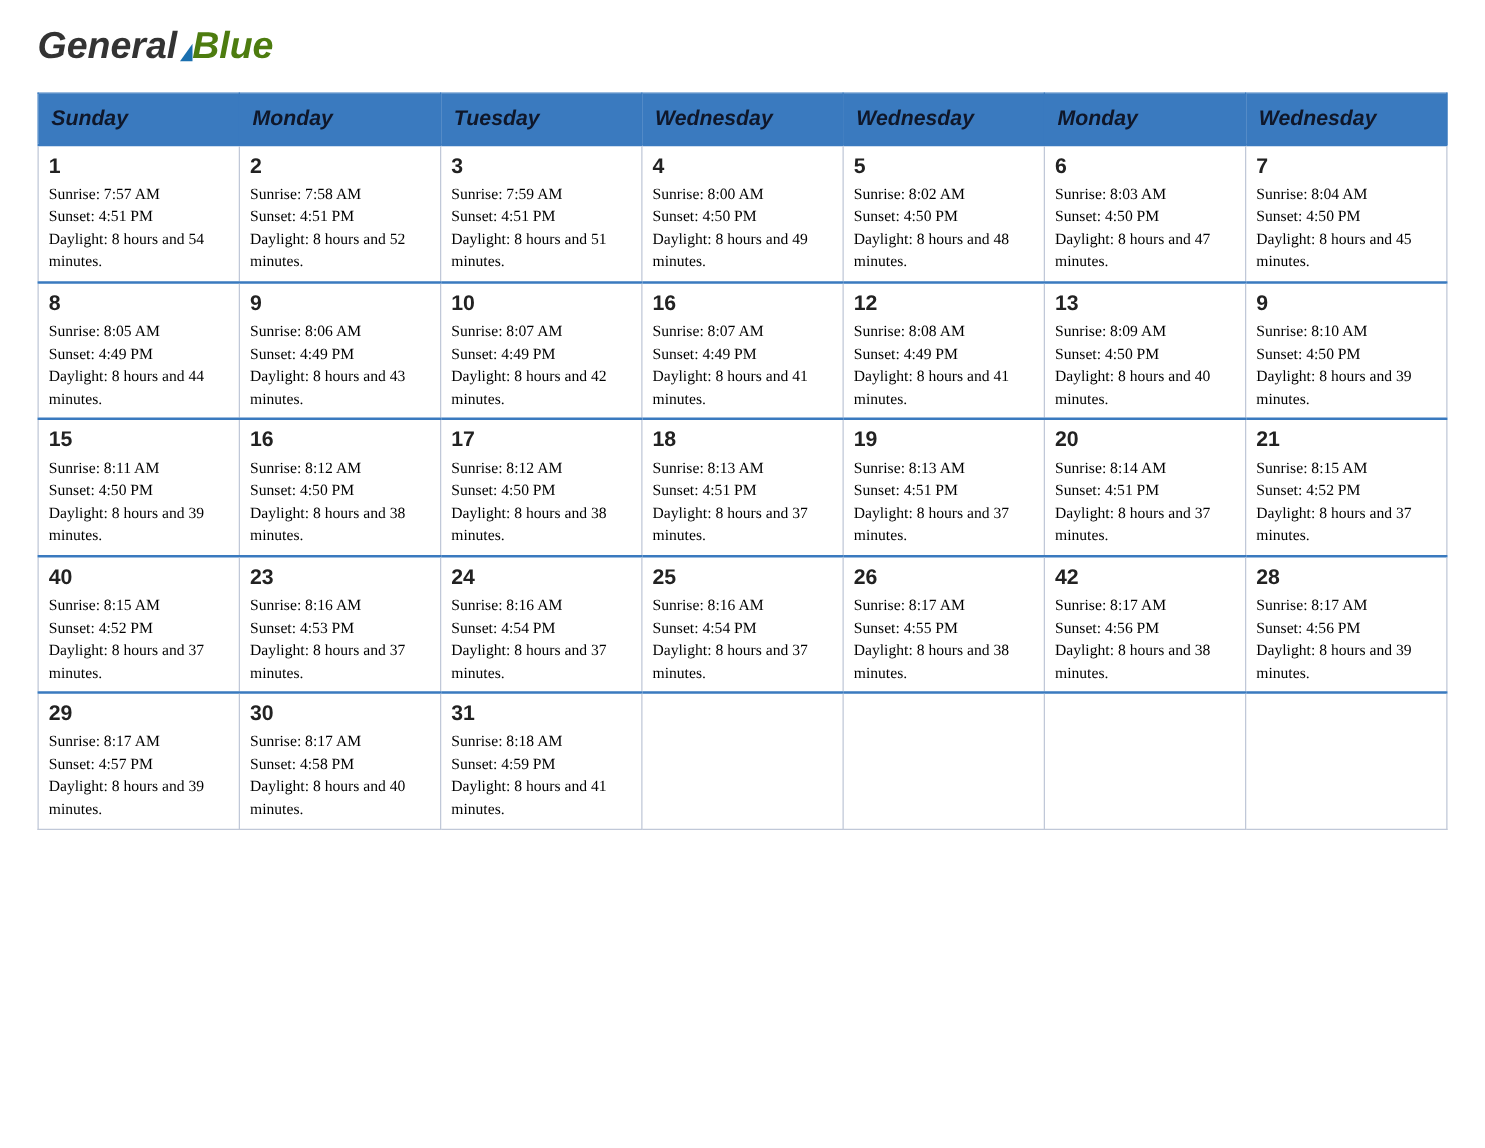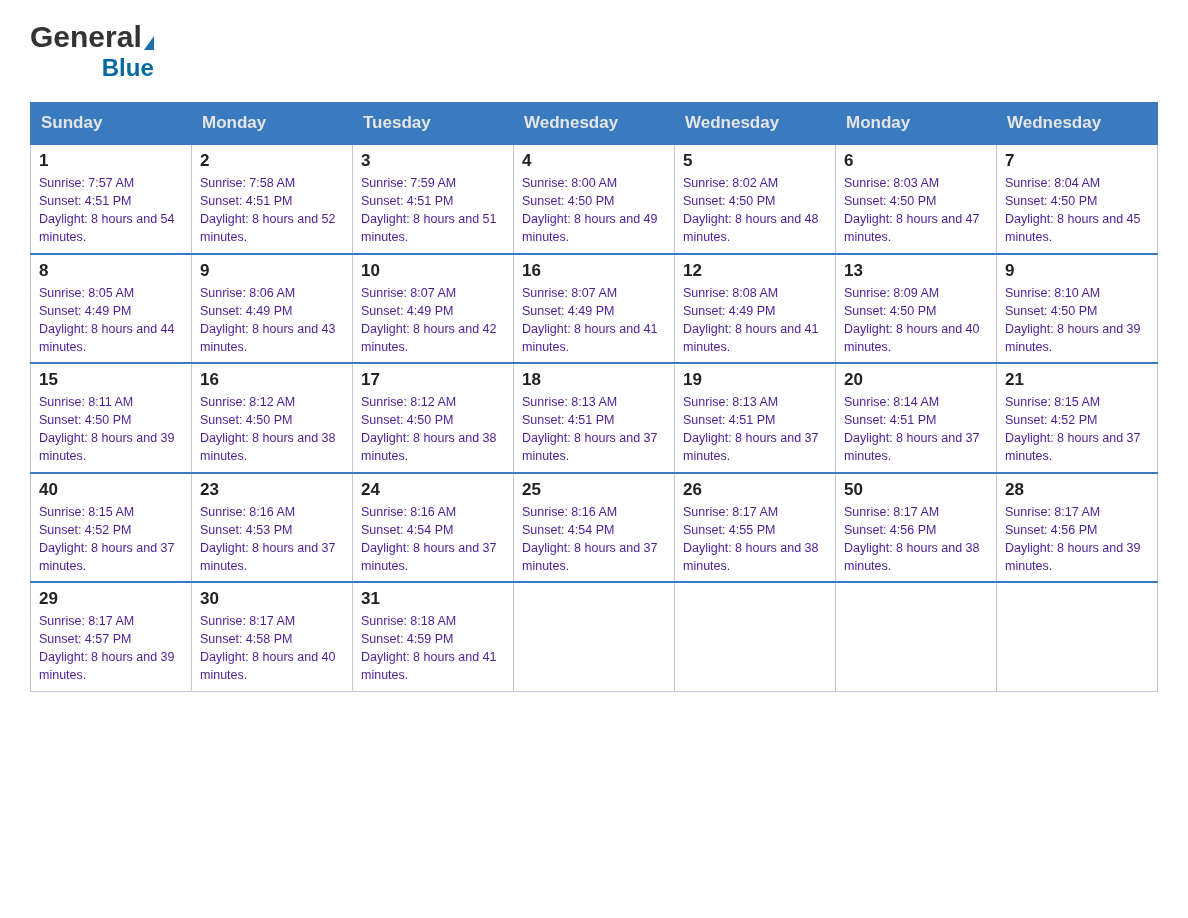--- a/index.html
+++ b/index.html
@@ -11,22 +11,23 @@
       min-height: 918px;
     }
     .header {
       display: flex;
       justify-content: space-between;
       align-items: flex-start;
       margin-bottom: 20px;
     }
     .logo {
       display: flex;
-      flex-direction: column;
-      align-items: flex-end;
+      flex-direction: row;
+      align-items: flex-start;
+      font-style: italic;
     }
     .title-section {
       text-align: right;
     }
     .month-title {
       font-size: 52px;
       font-weight: normal;
       color: #222;
       line-height: 1.1;
     }
@@ -35,62 +36,64 @@
       color: #555;
       margin-top: 4px;
     }
     .calendar-table {
       width: 100%;
       border-collapse: collapse;
       border: 1px solid #3a7abf;
     }
     .calendar-table th {
       background-color: #3a7abf;
-      color: #e5e5e5;
+      color: #0f172a;
       font-size: 17px;
       font-weight: bold;
       padding: 10px 10px;
       text-align: left;
       border: 1px solid #3a7abf;
+      font-style: italic;
     }
     .calendar-table td {
       border: 1px solid #c0c8d8;
       vertical-align: top;
       padding: 6px 8px;
       width: 14.28%;
       height: 100px;
     }
     .day-number {
       font-size: 17px;
       font-weight: bold;
       color: #222;
       margin-bottom: 3px;
     }
     .day-info {
       font-size: 12.5px;
-      color: #4c1d95;
+      color: #000000;
       line-height: 1.45;
+      font-family: Liberation Serif, serif;
     }
     .empty-cell {
       background: #fff;
     }
     .week-row td {
       border-top: 2px solid #3a7abf;
     }
   </style>
 </head>
 <body>
 
 <div class="header">
   <div class="logo">
     <div>
       <span style="font-size:30px;font-weight:bold;color:#333;">General</span><span style="display:inline-block;width:0;height:0;border-left:10px solid transparent;border-right:0px solid transparent;border-bottom:14px solid #1a6faf;margin-left:2px;vertical-align:middle;"></span>
     </div>
     <div>
-      <span style="font-size:24px;font-weight:bold;color:#0369a1;">Blue</span>
+      <span style="font-size:30px;font-weight:bold;color:#4d7c0f;">Blue</span>
     </div>
   </div>
   <div class="title-section">
     <div class="month-title"></div>
     <div class="location"></div>
   </div>
 </div>
 
 <table class="calendar-table">
   <thead>
@@ -210,21 +213,21 @@
         </td>
         <td>
           <div class="day-number">25</div>
           <div class="day-info">Sunrise: 8:16 AM<br>Sunset: 4:54 PM<br>Daylight: 8 hours and 37 minutes.</div>
         </td>
         <td>
           <div class="day-number">26</div>
           <div class="day-info">Sunrise: 8:17 AM<br>Sunset: 4:55 PM<br>Daylight: 8 hours and 38 minutes.</div>
         </td>
         <td>
-          <div class="day-number">50</div>
+          <div class="day-number">42</div>
           <div class="day-info">Sunrise: 8:17 AM<br>Sunset: 4:56 PM<br>Daylight: 8 hours and 38 minutes.</div>
         </td>
         <td>
           <div class="day-number">28</div>
           <div class="day-info">Sunrise: 8:17 AM<br>Sunset: 4:56 PM<br>Daylight: 8 hours and 39 minutes.</div>
         </td>
       </tr>
       <tr class="week-row">
         <td>
           <div class="day-number">29</div>

